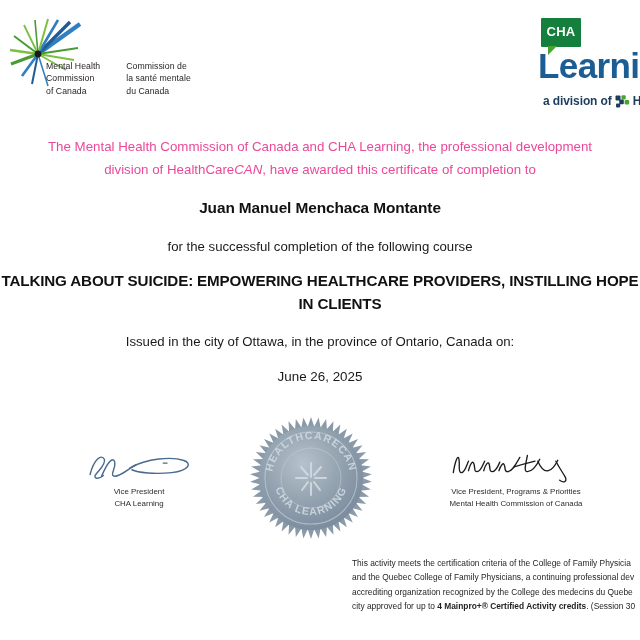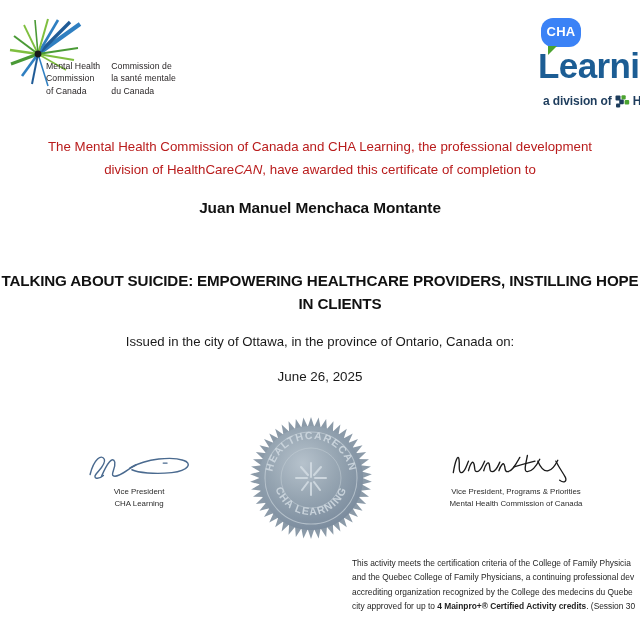--- a/index.html
+++ b/index.html
@@ -33,21 +33,21 @@
     left: 0px;
     top: 0px;
     width: 76px;
     height: 76px;
   }
   .mhcc-text {
     position: absolute;
     left: 38px;
     top: 46px;
     display: flex;
-    gap: 11px;
+    gap: 26px;
     font-size: 8.7px;
     line-height: 1.42;
     color: #231f20;
     letter-spacing: 0.05px;
     white-space: pre-line;
   }
   .mhcc-col-en, .mhcc-col-fr { display: block; }
 
   .cha-logo {
     position: absolute;
@@ -55,22 +55,22 @@
     top: 14px;
     width: 150px;
     height: 92px;
   }
   .cha-bubble {
     position: absolute;
     left: 5px;
     top: 4px;
     width: 40px;
     height: 29px;
-    background: #3b82f6;
-    border-radius: 12px;
+    background: #15803d;
+    border-radius: 1px;
     color: #ffffff;
     font-size: 13px;
     font-weight: bold;
     letter-spacing: 0.3px;
     text-align: center;
     line-height: 27px;
   }
   .cha-bubble::after {
     content: "";
     position: absolute;
@@ -111,21 +111,21 @@
 
   
   .intro {
     position: absolute;
     left: 0;
     top: 136px;
     width: 640px;
     text-align: center;
     font-size: 13.3px;
     line-height: 1.72;
-    color: #b91c1c;
+    color: #ec4899;
   }
   .intro em { font-style: italic; }
 
   .recipient {
     position: absolute;
     left: 0;
     top: 199px;
     width: 640px;
     text-align: center;
     font-size: 15.4px;
@@ -279,20 +279,21 @@
     </div>
   </div>
 
   <div class="intro">
     <div>The Mental Health Commission of Canada and CHA Learning, the professional development</div>
     <div><span>division of HealthCare</span><em>CAN</em><span>, have awarded this certificate of completion to</span></div>
   </div>
 
   <div class="recipient">Juan Manuel Menchaca Montante</div>
 
+  <div class="course-lead">for the successful completion of the following course</div>
   <div class="course-title">
     <span class="line1">TALKING ABOUT SUICIDE: EMPOWERING HEALTHCARE PROVIDERS, INSTILLING HOPE</span>
     <span class="line2">IN CLIENTS</span>
   </div>
 
   <div class="issued">Issued in the city of Ottawa, in the province of Ontario, Canada on:</div>
   <div class="issue-date">June 26, 2025</div>
 
   <svg class="seal" viewBox="0 0 126 126">
     <defs>

